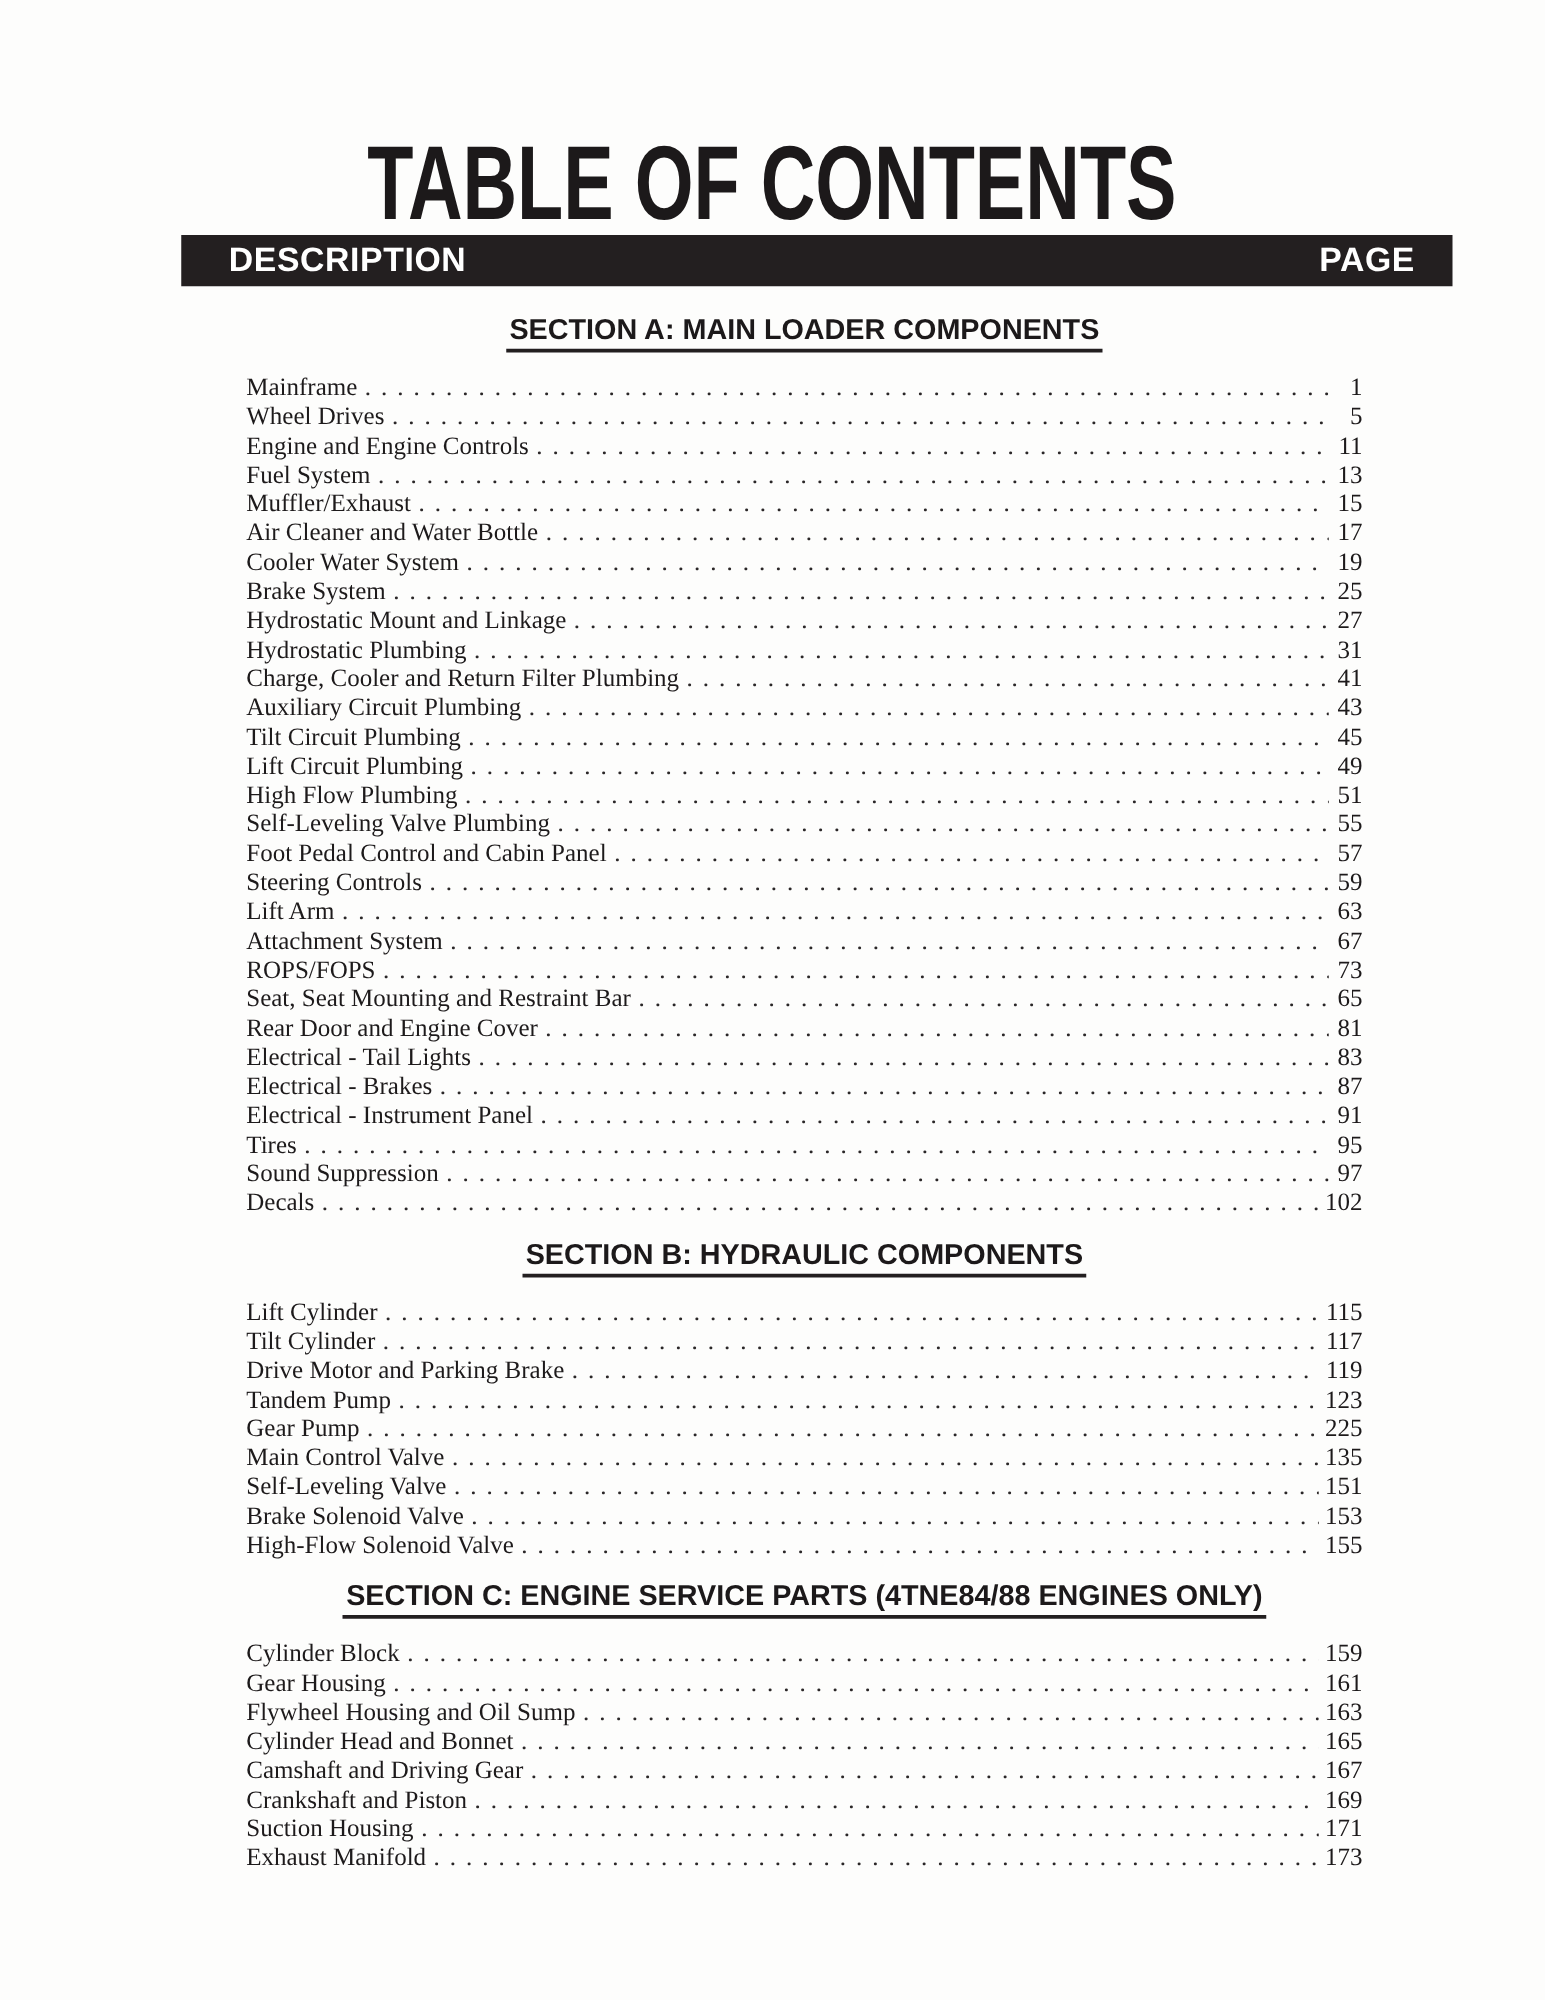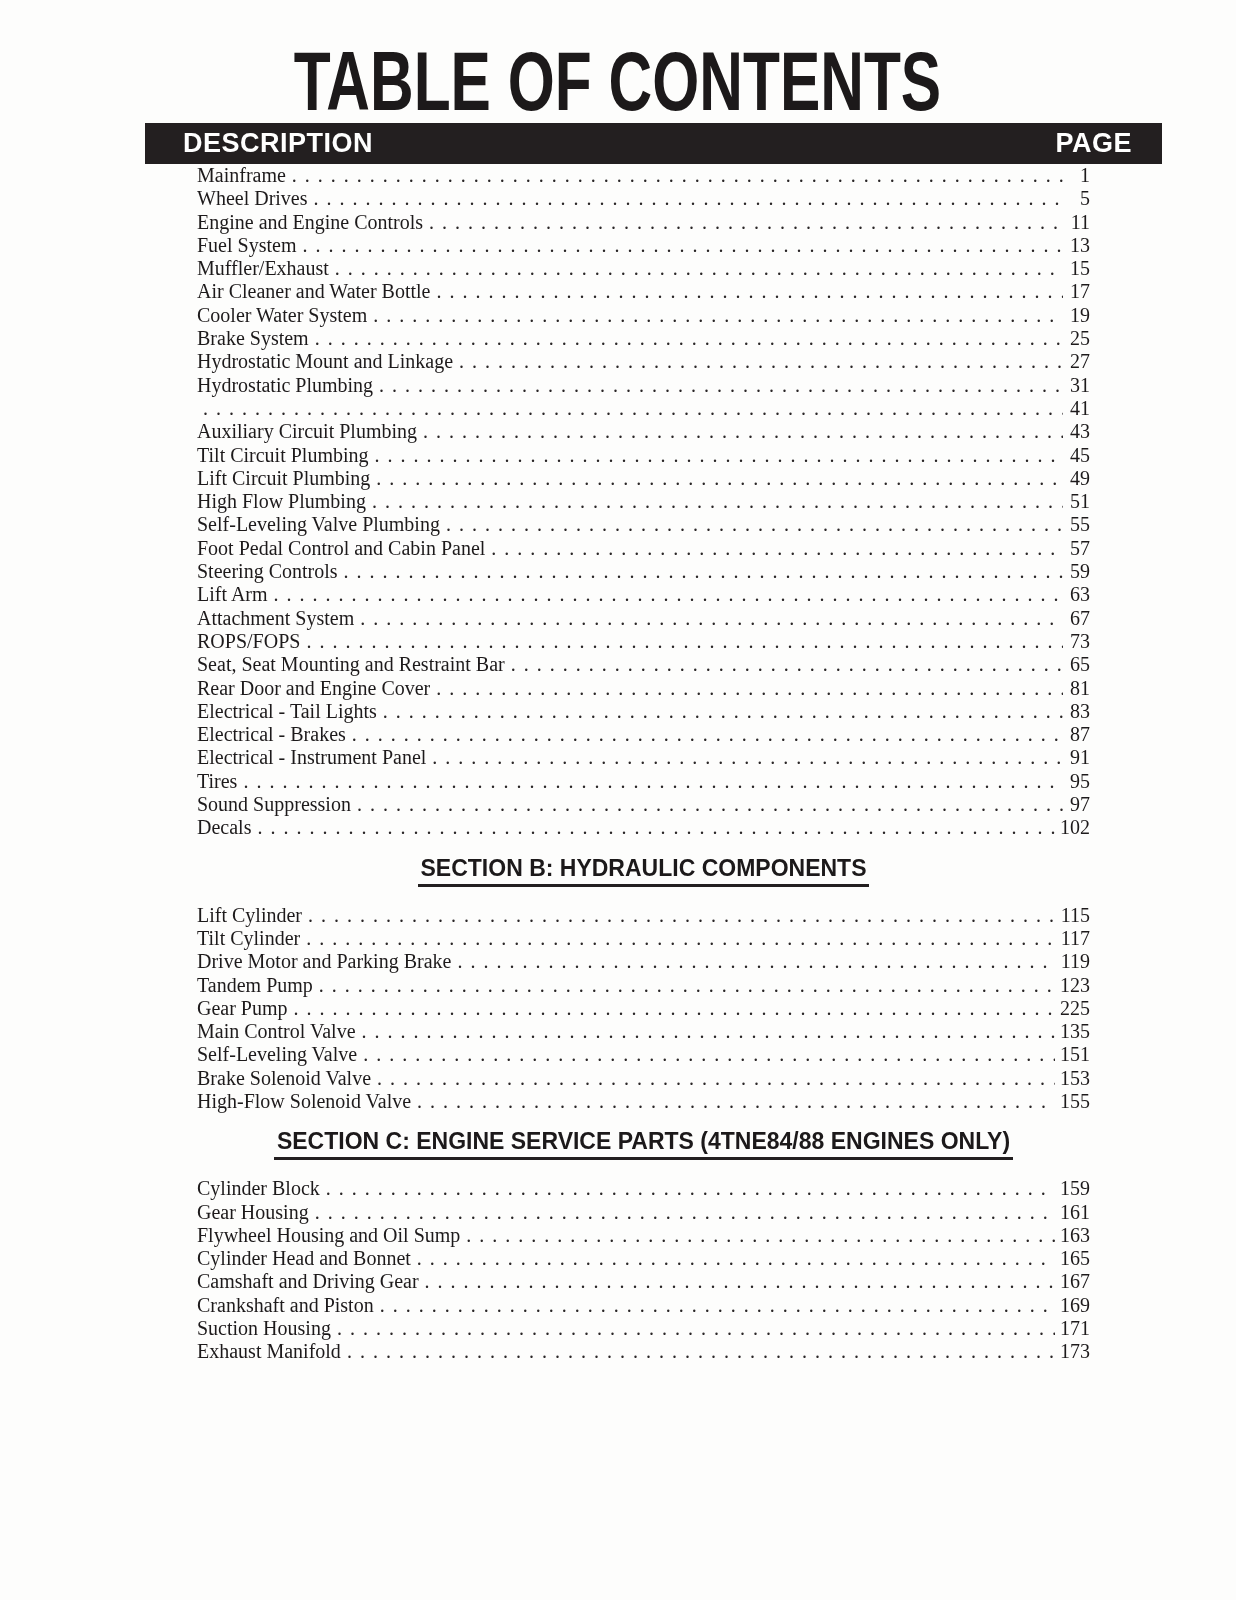--- a/index.html
+++ b/index.html
@@ -11,21 +11,21 @@
     position: relative;
     width: 1236px;
     height: 1600px;
     margin: 0 auto;
     background: #fdfdfc;
     overflow: hidden;
     color: #231f20;
   }
   
   .title-wrap {
-    padding-top: 39px;
+    padding-top: 104px;
     text-align: center;
     line-height: 1;
   }
   .title-text {
     display: inline-block;
     font-family: "Liberation Sans", sans-serif;
     font-weight: 700;
     font-size: 84px;
     letter-spacing: 0px;
     transform: scaleX(0.72);
@@ -105,20 +105,23 @@
     <h1 class="title-text" style="margin:0;">TABLE OF CONTENTS</h1>
   </div>
 
   <div class="header-bar">
     <span class="bar-left">DESCRIPTION</span>
     <span class="bar-right">PAGE</span>
   </div>
 
   <div class="toc">
   <section class="toc-section">
+    <h2 class="section-heading">
+      <span class="heading-text">SECTION A: MAIN LOADER COMPONENTS</span>
+    </h2>
     <div class="entries">
   <div class="toc-entry">
     <span class="entry-label">Mainframe</span>
     <span class="entry-dots" aria-hidden="true">. . . . . . . . . . . . . . . . . . . . . . . . . . . . . . . . . . . . . . . . . . . . . . . . . . . . . . . . . . . . . . . . . . . . . . . . . . . . . . . . . . . . . . . . . . . . . . . . . . . . . . . . . . . . . . . . . . . . . . . . . . . . . . . . . . . . . . . . . . . . </span>
     <span class="entry-page">1</span>
   </div>
 
   <div class="toc-entry">
     <span class="entry-label">Wheel Drives</span>
     <span class="entry-dots" aria-hidden="true">. . . . . . . . . . . . . . . . . . . . . . . . . . . . . . . . . . . . . . . . . . . . . . . . . . . . . . . . . . . . . . . . . . . . . . . . . . . . . . . . . . . . . . . . . . . . . . . . . . . . . . . . . . . . . . . . . . . . . . . . . . . . . . . . . . . . . . . . . . . . </span>
@@ -167,20 +170,21 @@
     <span class="entry-page">27</span>
   </div>
 
   <div class="toc-entry">
     <span class="entry-label">Hydrostatic Plumbing</span>
     <span class="entry-dots" aria-hidden="true">. . . . . . . . . . . . . . . . . . . . . . . . . . . . . . . . . . . . . . . . . . . . . . . . . . . . . . . . . . . . . . . . . . . . . . . . . . . . . . . . . . . . . . . . . . . . . . . . . . . . . . . . . . . . . . . . . . . . . . . . . . . . . . . . . . . . . . . . . . . . </span>
     <span class="entry-page">31</span>
   </div>
 
   <div class="toc-entry">
+    <span class="entry-label">Charge, Cooler and Return Filter Plumbing</span>
     <span class="entry-dots" aria-hidden="true">. . . . . . . . . . . . . . . . . . . . . . . . . . . . . . . . . . . . . . . . . . . . . . . . . . . . . . . . . . . . . . . . . . . . . . . . . . . . . . . . . . . . . . . . . . . . . . . . . . . . . . . . . . . . . . . . . . . . . . . . . . . . . . . . . . . . . . . . . . . . </span>
     <span class="entry-page">41</span>
   </div>
 
   <div class="toc-entry">
     <span class="entry-label">Auxiliary Circuit Plumbing</span>
     <span class="entry-dots" aria-hidden="true">. . . . . . . . . . . . . . . . . . . . . . . . . . . . . . . . . . . . . . . . . . . . . . . . . . . . . . . . . . . . . . . . . . . . . . . . . . . . . . . . . . . . . . . . . . . . . . . . . . . . . . . . . . . . . . . . . . . . . . . . . . . . . . . . . . . . . . . . . . . . </span>
     <span class="entry-page">43</span>
   </div>
 

